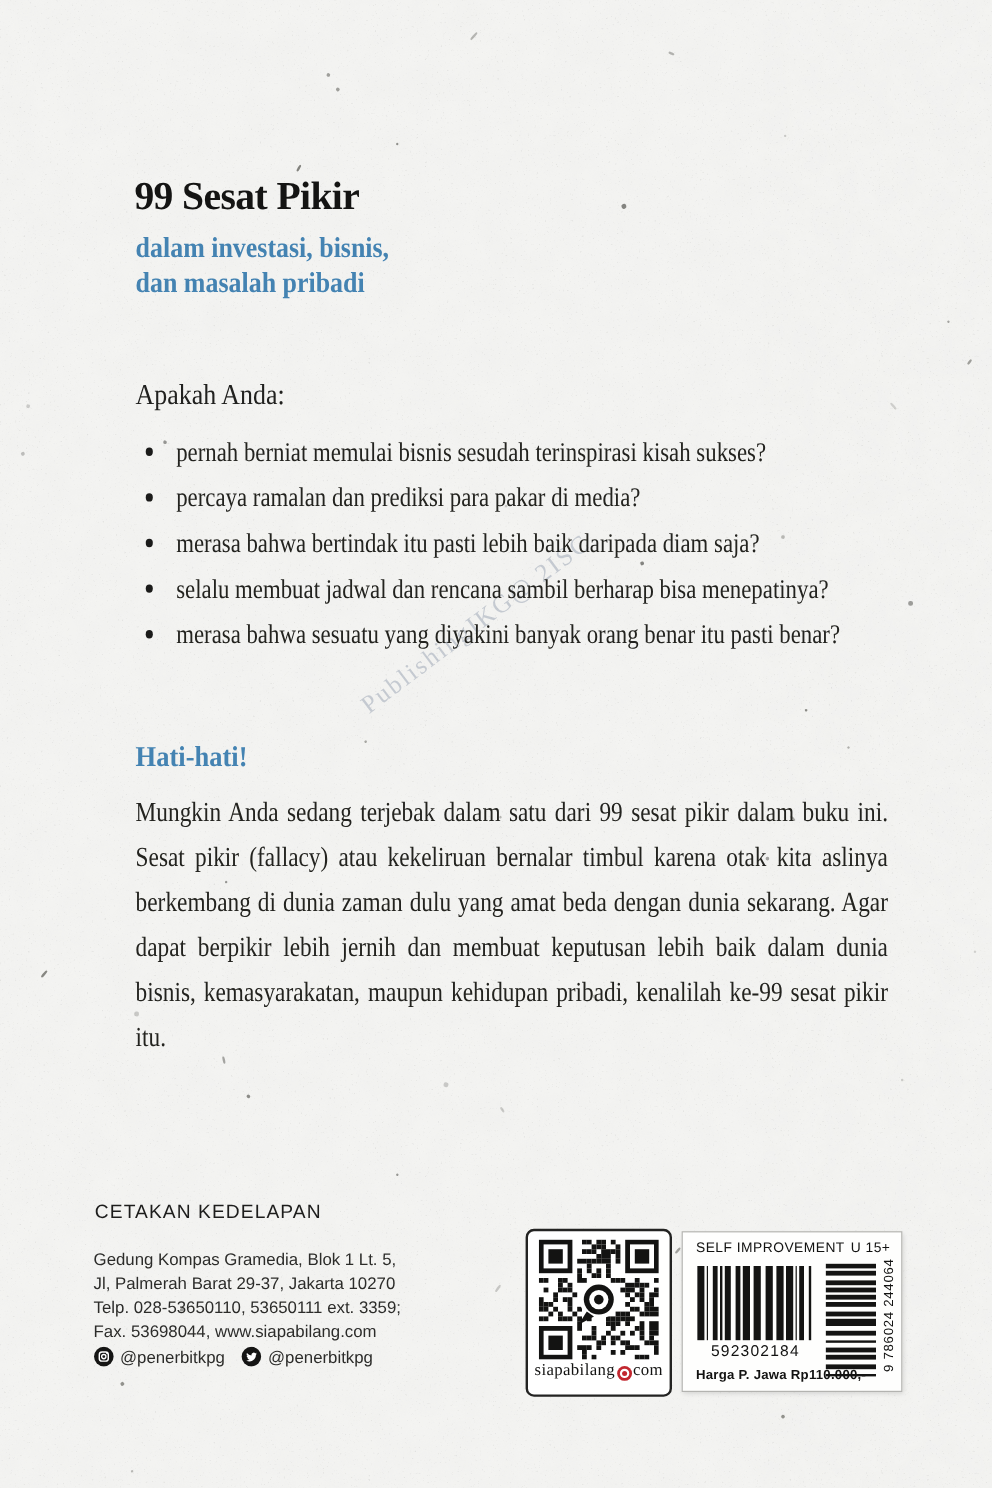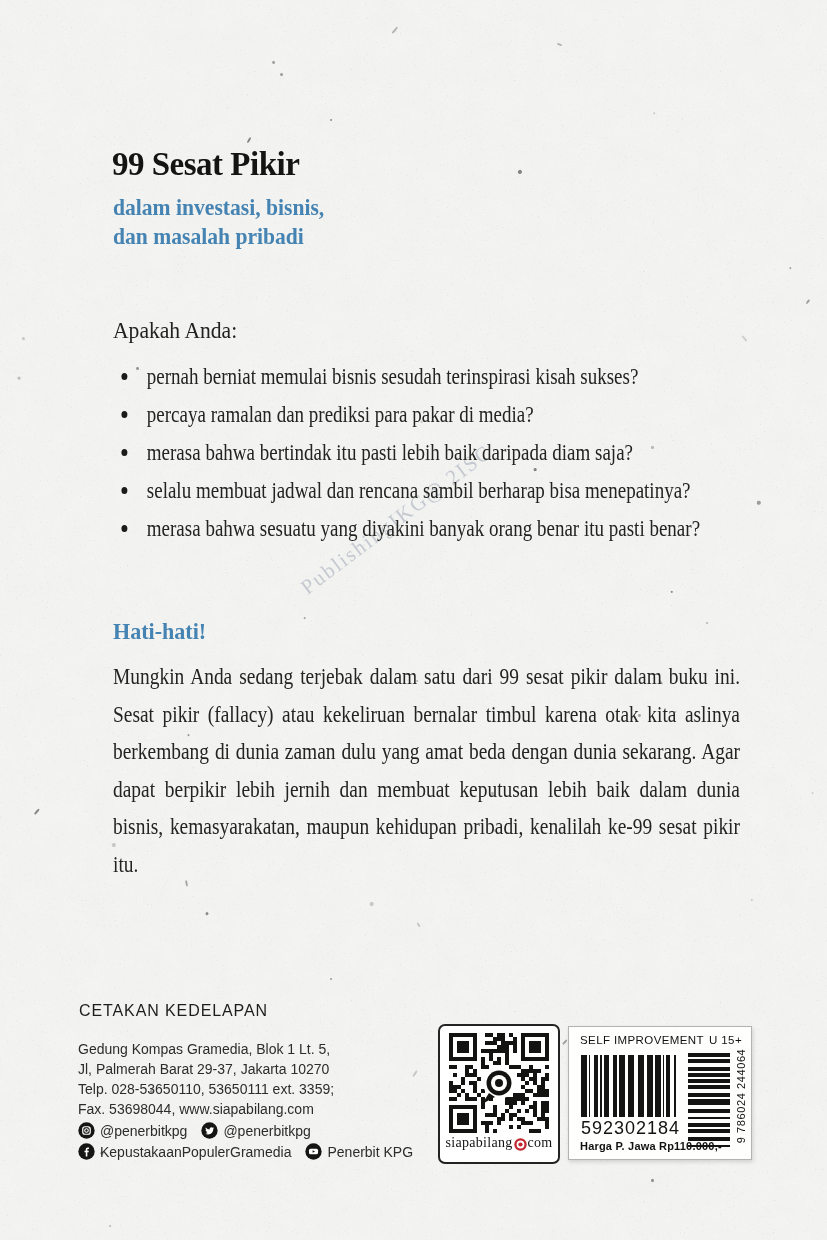--- a/index.html
+++ b/index.html
@@ -40,21 +40,21 @@
         border:2px solid #232322;border-radius:7px;box-sizing:border-box;display:flex;
         flex-direction:column;align-items:center;padding-top:7px;}
   .qrcap{display:flex;align-items:center;margin-top:2px;font-size:14px;color:#131312;letter-spacing:.3px;}
   .target{display:inline-flex;margin:0 1px;position:relative;top:1px;}
   .plabel{position:absolute;left:568px;top:1026px;z-index:2;width:184px;height:134px;background:#fefefd;
         border:1px solid #b3b3b0;box-shadow:1px 2px 4px rgba(0,0,0,.14);box-sizing:border-box;
         font-family:"Liberation Sans",sans-serif;color:#121211;}
   .plhead{display:flex;justify-content:space-between;padding:7px 9px 0 11px;font-size:11.5px;letter-spacing:.4px;}
   .barcode{position:absolute;left:12px;top:28px;width:97px;height:62px;display:flex;align-items:stretch;overflow:hidden;}
   .barcode span{flex:none;background:#141413;height:100%;}
-  .pcode{position:absolute;left:12px;top:91px;width:97px;text-align:center;font-size:18px;letter-spacing:1px;}
+  .pcode{position:absolute;left:12px;top:91px;width:97px;text-align:center;font-size:13px;letter-spacing:1px;}
   .price{position:absolute;left:11px;top:113px;font-size:11px;font-weight:700;letter-spacing:.2px;}
   .isbnbar{position:absolute;left:119px;top:26px;width:42px;height:98px;overflow:hidden;}
   .isbnbar span{display:block;background:#141413;width:100%;}
   .isbn{position:absolute;left:122px;top:63px;width:100px;text-align:center;font-size:11px;
         letter-spacing:.6px;transform:rotate(-90deg);white-space:nowrap;}
 </style>
 </head>
 <body>
 
 <div class="page">
@@ -158,37 +158,20 @@
           </svg>
       </span>
       <span>@penerbitkpg</span>
       <span class="sicon gap">
         <svg viewBox="0 0 24 24">
             <circle cx="12" cy="12" r="11.5" fill="#151514"></circle>
             <path d="M18.6 8.6c-.47.2-.97.34-1.5.4.54-.32.95-.84 1.15-1.45-.5.3-1.07.52-1.66.64a2.6 2.6 0 0 0-4.43 2.37 7.4 7.4 0 0 1-5.36-2.72 2.6 2.6 0 0 0 .8 3.47c-.42-.01-.82-.13-1.17-.32v.03c0 1.26.9 2.31 2.08 2.55-.38.1-.78.12-1.17.04a2.6 2.6 0 0 0 2.43 1.8 5.2 5.2 0 0 1-3.85 1.08 7.35 7.35 0 0 0 3.98 1.17c4.78 0 7.4-3.96 7.4-7.4l-.01-.34c.51-.37.95-.83 1.31-1.32z" fill="#fff"></path>
           </svg>
       </span>
       <span>@penerbitkpg</span>
-    </div>
-    <div class="srow">
-      <span class="sicon">
-        <svg viewBox="0 0 24 24">
-            <circle cx="12" cy="12" r="11.5" fill="#151514"></circle>
-            <path d="M13.2 19v-6h1.8l.3-2.2h-2.1v-1.4c0-.64.18-1.07 1.1-1.07h1.17V6.35c-.2-.03-.9-.09-1.7-.09-1.68 0-2.83 1.03-2.83 2.91v1.63H9.1V13h1.84v6h2.26z" fill="#fff"></path>
-          </svg>
-      </span>
-      <span>KepustakaanPopulerGramedia</span>
-      <span class="sicon gap">
-        <svg viewBox="0 0 24 24">
-            <circle cx="12" cy="12" r="11.5" fill="#151514"></circle>
-            <rect x="5.6" y="8.2" width="12.8" height="7.6" rx="2.2" fill="#fff"></rect>
-            <path d="M10.8 10.2v3.6l3.3-1.8z" fill="#151514"></path>
-          </svg>
-      </span>
-      <span>Penerbit KPG</span>
     </div>
   </div>
 
   <div class="qrbox">
     <svg id="qr" width="100" height="100" viewBox="0 0 100 100">
         <rect x="0" y="32" width="4" height="4" fill="#131312"></rect>
         <rect x="0" y="48" width="4" height="4" fill="#131312"></rect>
         <rect x="0" y="52" width="4" height="4" fill="#131312"></rect>
         <rect x="0" y="56" width="4" height="4" fill="#131312"></rect>
         <rect x="0" y="64" width="4" height="4" fill="#131312"></rect>

